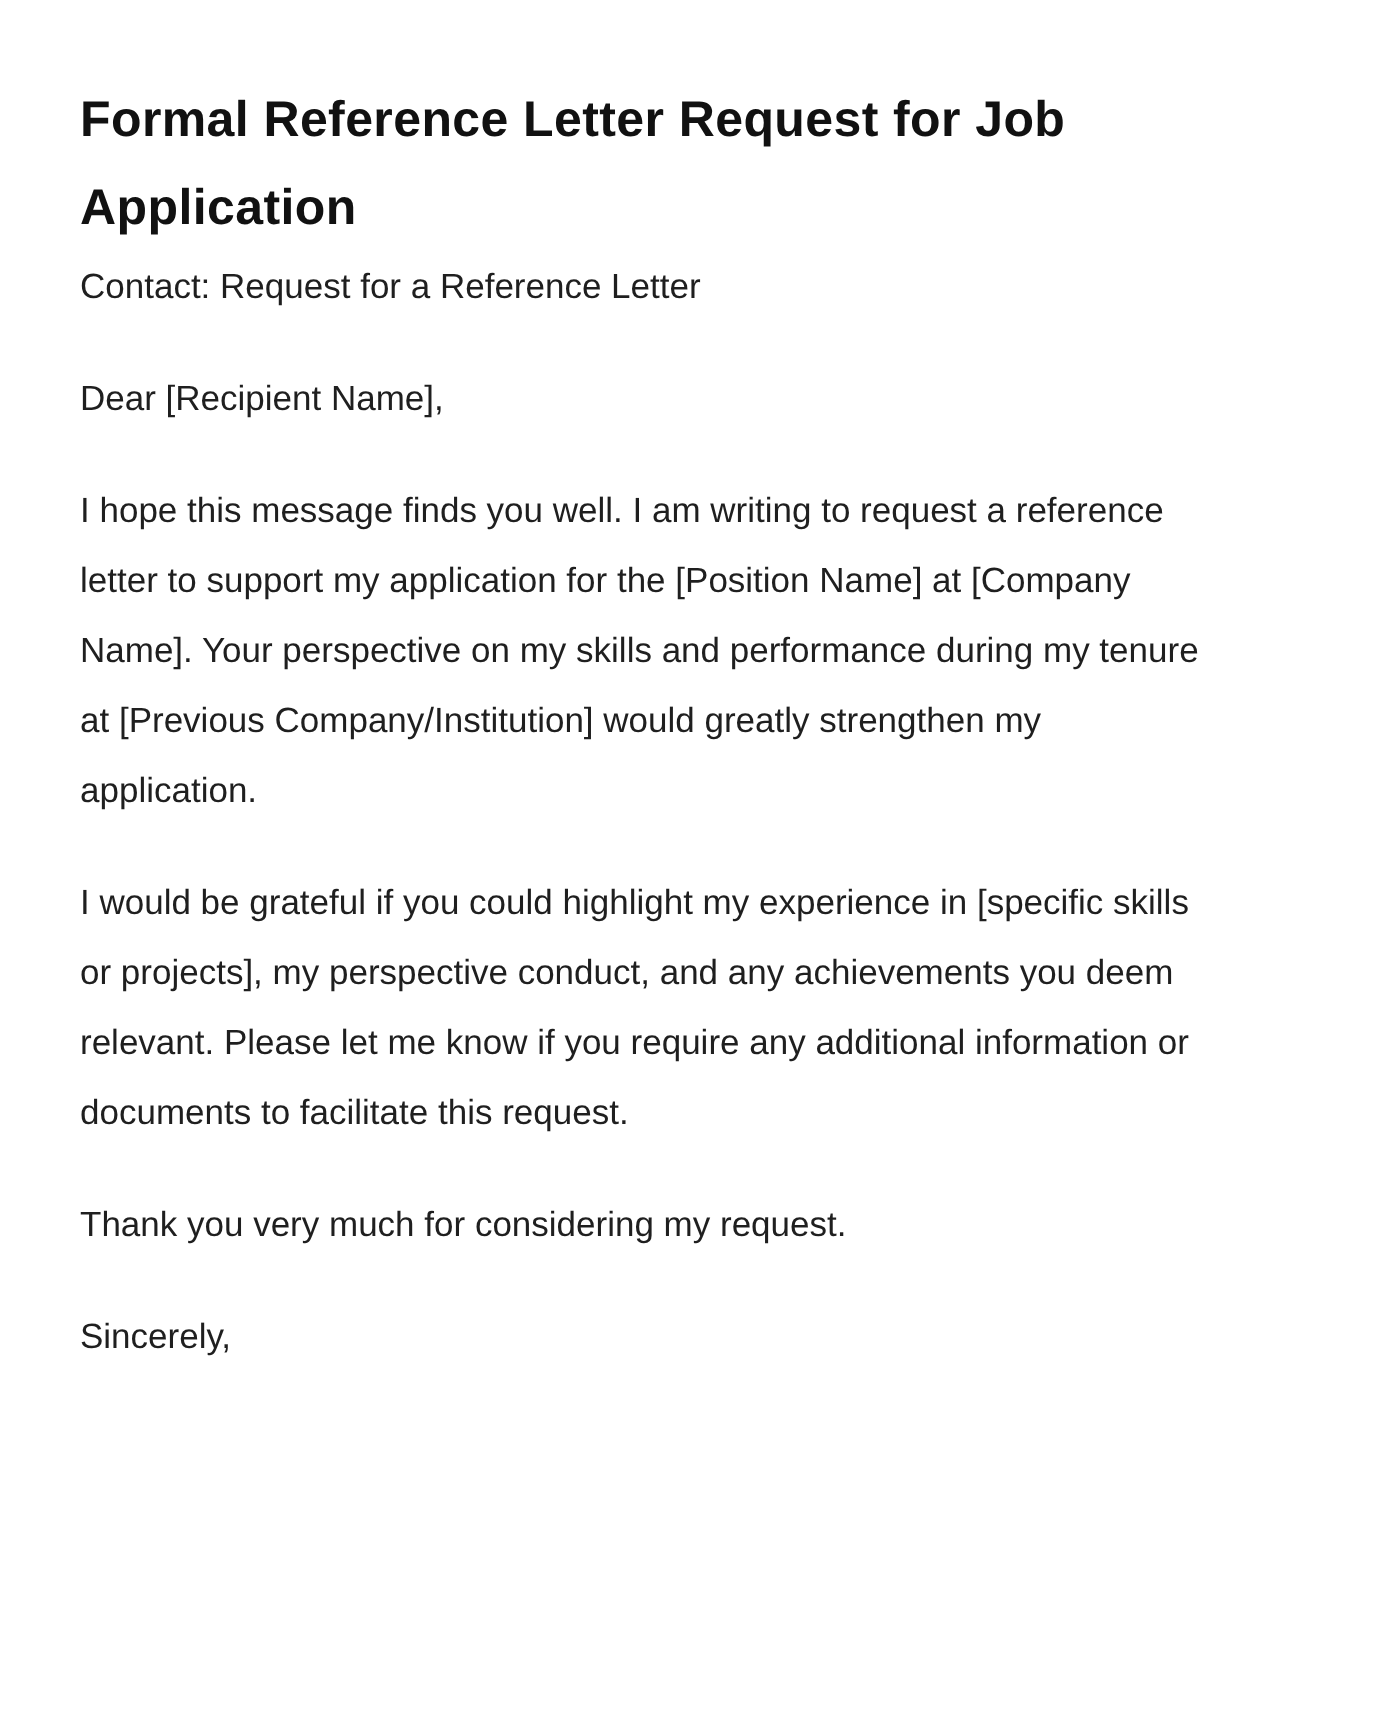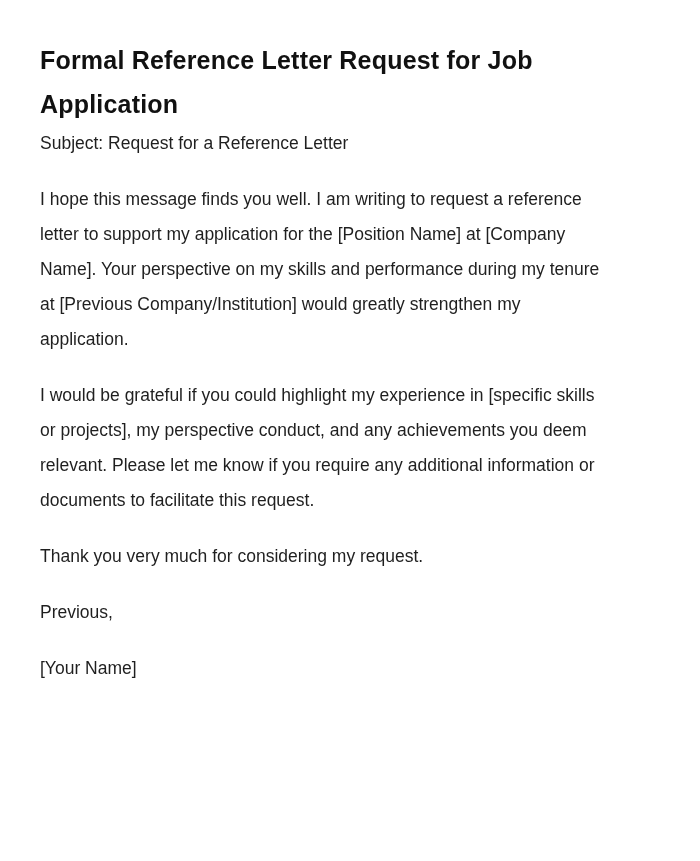--- a/index.html
+++ b/index.html
@@ -38,20 +38,20 @@
     margin-top: 0;
   }
 </style>
 </head>
 <body>
 
 <div class="page">
   <h1 class="doc-title">Formal Reference Letter Request for Job Application</h1>
 
   <div class="letter-body">
-    <p>Subject: Request for a Reference Letter</p>
+    <p>Contact: Request for a Reference Letter</p>
+    <p>Dear [Recipient Name],</p>
     <p>I hope this message finds you well. I am writing to request a reference letter to support my application for the [Position Name] at [Company Name]. Your perspective on my skills and performance during my tenure at [Previous Company/Institution] would greatly strengthen my application.</p>
     <p>I would be grateful if you could highlight my experience in [specific skills or projects], my perspective conduct, and any achievements you deem relevant. Please let me know if you require any additional information or documents to facilitate this request.</p>
     <p>Thank you very much for considering my request.</p>
-    <p>Previous,</p>
-    <p>[Your Name]</p>
+    <p>Sincerely,</p>
   </div>
 </div>
 
 </body></html>

